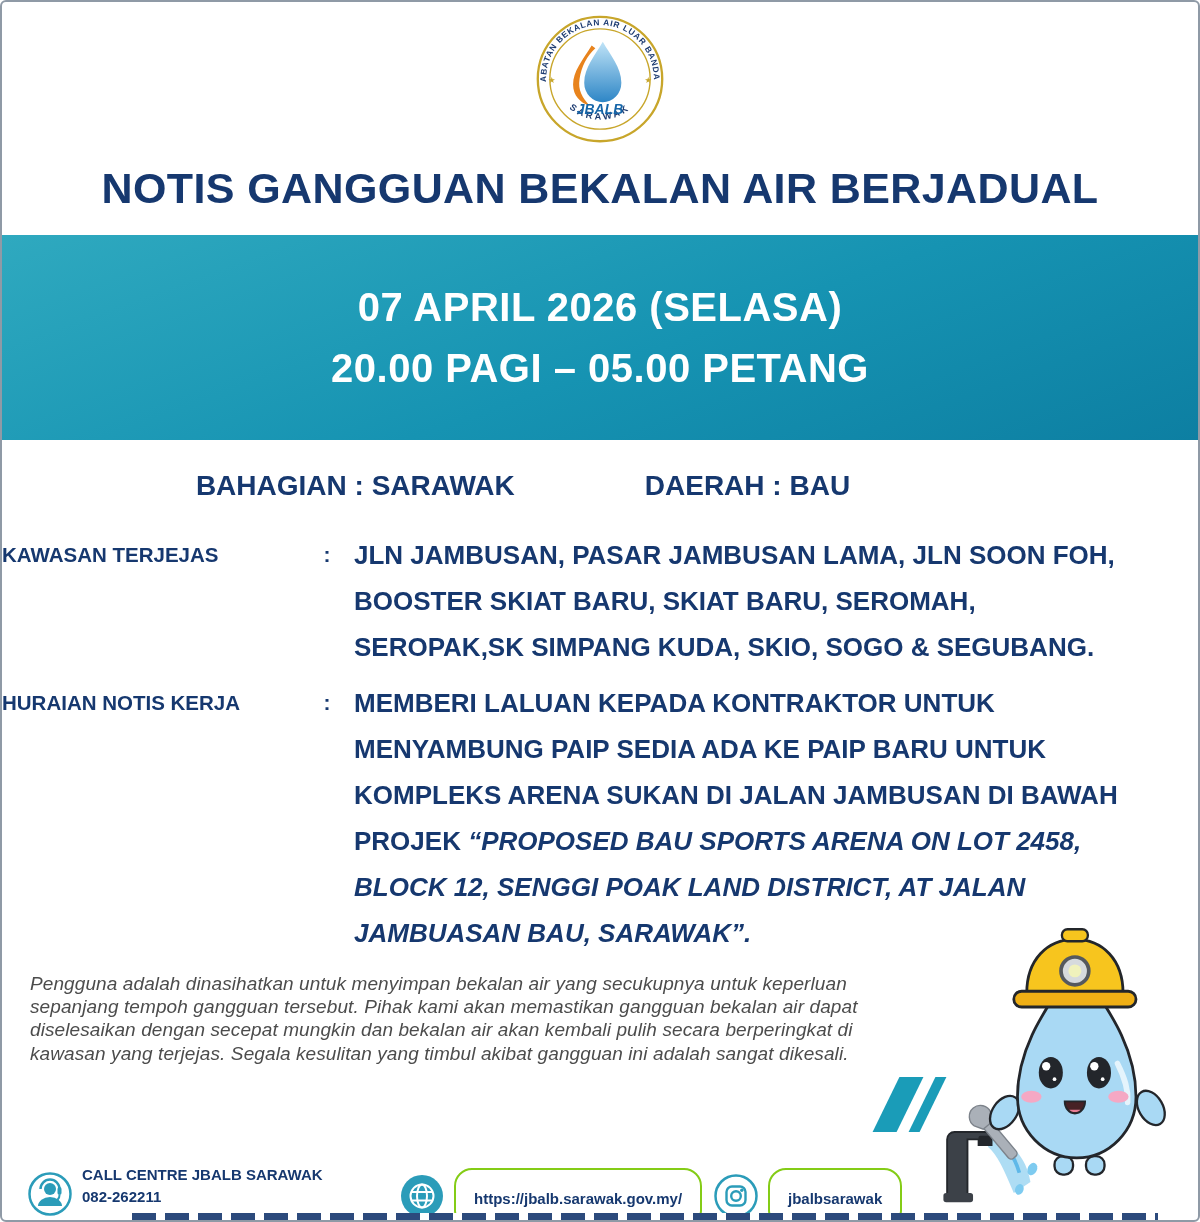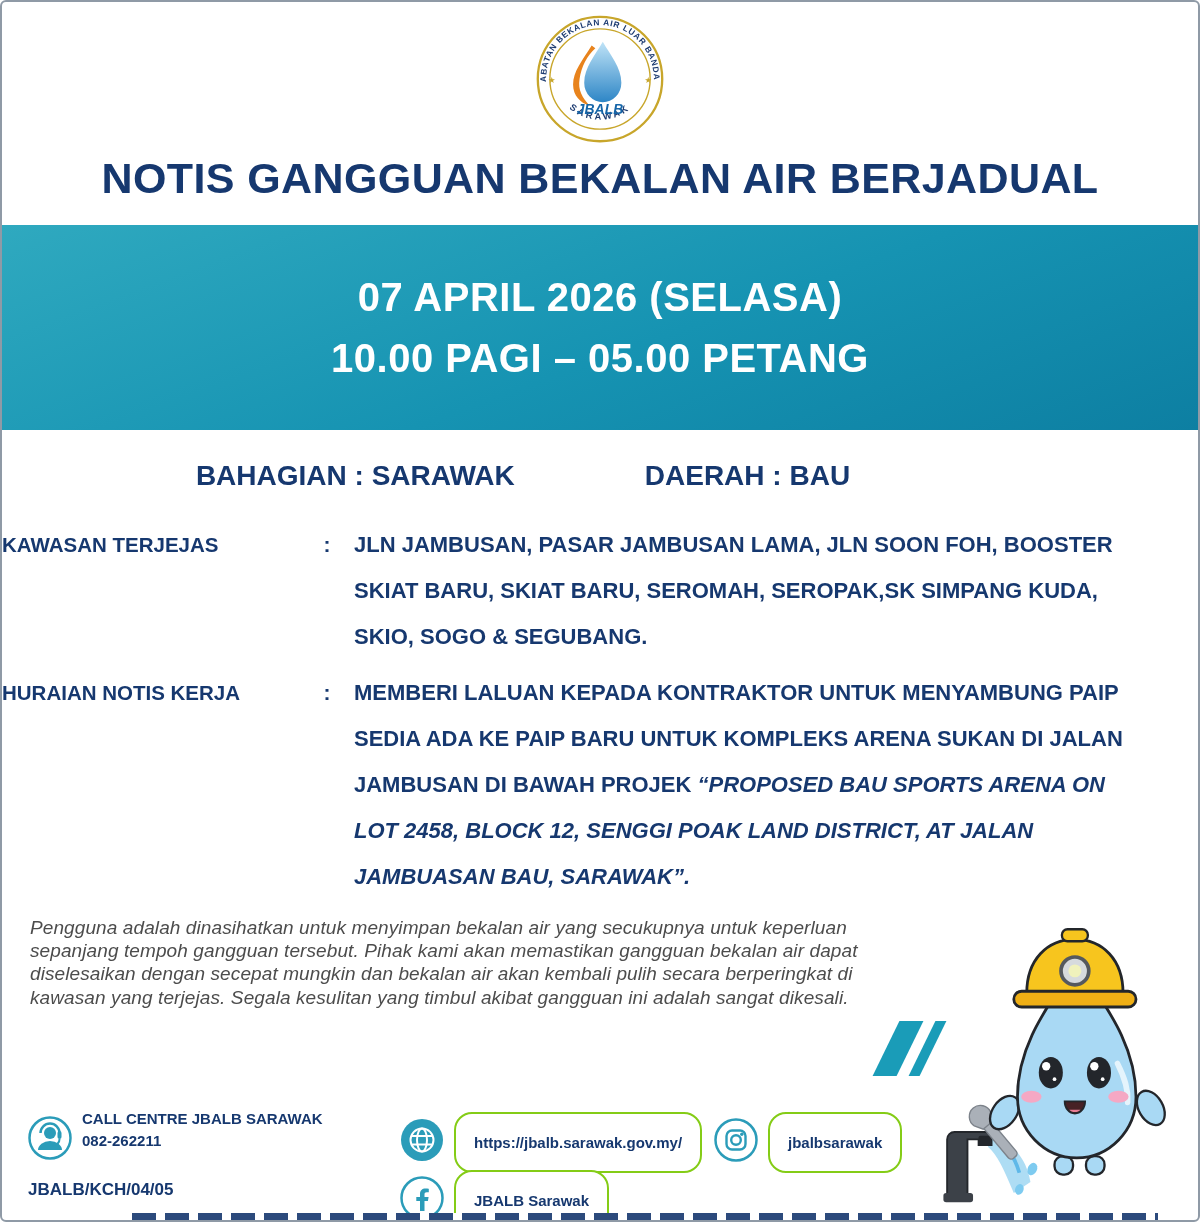--- a/index.html
+++ b/index.html
@@ -1,36 +1,36 @@
 <!DOCTYPE html>
 <html><head>
 <meta charset="utf-8">
 <style>
   * { margin:0; padding:0; box-sizing:border-box; }
   body { width:1200px; font-family:"Liberation Sans", sans-serif; background:#ffffff; }
   .page { position:relative; width:1200px; height:1222px; background:#fff; border:2px solid #8f9aa6; border-radius:6px; overflow:hidden; }
 
   .logo-row { display:flex; justify-content:center; padding-top:12px; }
 
-  .title { margin-top:10px; text-align:center; font-size:43px; font-weight:bold; color:#16386f; letter-spacing:0.4px; }
+  .title { margin-top:20px; text-align:center; font-size:43px; font-weight:bold; color:#16386f; letter-spacing:0.4px; }
 
   .date-banner { margin-top:22px; height:205px;
     background:linear-gradient(160deg,#2fa9bf 0%, #1693b2 55%, #0d7fa2 100%);
     color:#fff; font-weight:bold; font-size:40px; letter-spacing:0.5px;
     display:flex; flex-direction:column; align-items:center; justify-content:center; gap:16px; }
 
   .region-row { margin-top:30px; display:flex; justify-content:center; gap:130px;
     padding-right:154px; font-size:28px; font-weight:bold; color:#16386f; }
 
   .details { margin-top:30px; }
   .detail-row { display:grid; grid-template-columns:298px 54px 1fr; padding-right:58px;
     color:#16386f; font-weight:bold; margin-bottom:10px; }
   .detail-label { font-size:20.5px; text-align:left; line-height:46px; }
   .detail-colon { font-size:21px; text-align:center; line-height:46px; }
-  .detail-value { font-size:22px; line-height:46px; }
+  .detail-value { font-size:26px; line-height:46px; }
   .project-italic { font-style:italic; }
 
   .advisory { margin:16px 0 0 28px; width:852px; font-size:19px; font-style:italic;
     color:#4c4c4c; line-height:1.22; letter-spacing:0.1px; }
 
   .contact-banner { position:relative; margin-top:12px; height:55px; }
   .banner-bar { position:absolute; left:0; top:0; width:868px; height:55px; background:#1a9cb8;
     clip-path:polygon(0 0, 868px 0, 838px 55px, 0 55px);
     display:flex; align-items:center; justify-content:center; }
   .banner-bar span { color:#fff; font-size:25px; font-weight:bold; letter-spacing:1px; }
@@ -83,21 +83,21 @@
       <path d="M61,34 C51,50 41,62 41,76 C41,88 49,96 59,99 C51,90 46,82 48,70 C50,57 56,45 65,37 Z" fill="#e8831d"></path>
       <path d="M73,30 C65,44 53,58 53,74 a20,21 0 0 0 40,0 C93,58 81,44 73,30 Z" fill="url(#gradDrop)"></path>
       <text x="70" y="108" text-anchor="middle" font-size="15" font-weight="bold" font-style="italic" fill="#1565a8">JBALB</text>
     </svg>
   </div>
 
   <div class="title">NOTIS GANGGUAN BEKALAN AIR BERJADUAL</div>
 
   <div class="date-banner">
     <div>07 APRIL 2026 (SELASA)</div>
-    <div>10.00 PAGI – 05.00 PETANG</div>
+    <div>20.00 PAGI – 05.00 PETANG</div>
   </div>
 
   <div class="region-row">
     <span>BAHAGIAN : SARAWAK</span>
     <span>DAERAH : BAU</span>
   </div>
 
   <div class="details">
     <div class="detail-row">
       <div class="detail-label">KAWASAN TERJEJAS</div>

